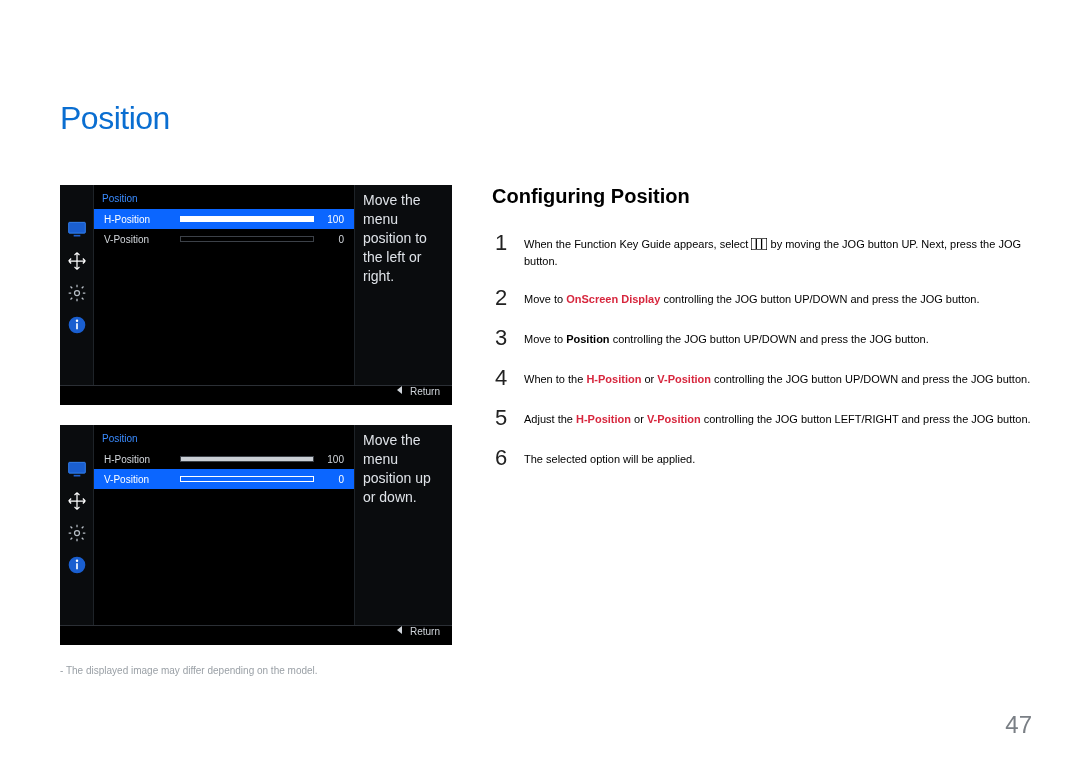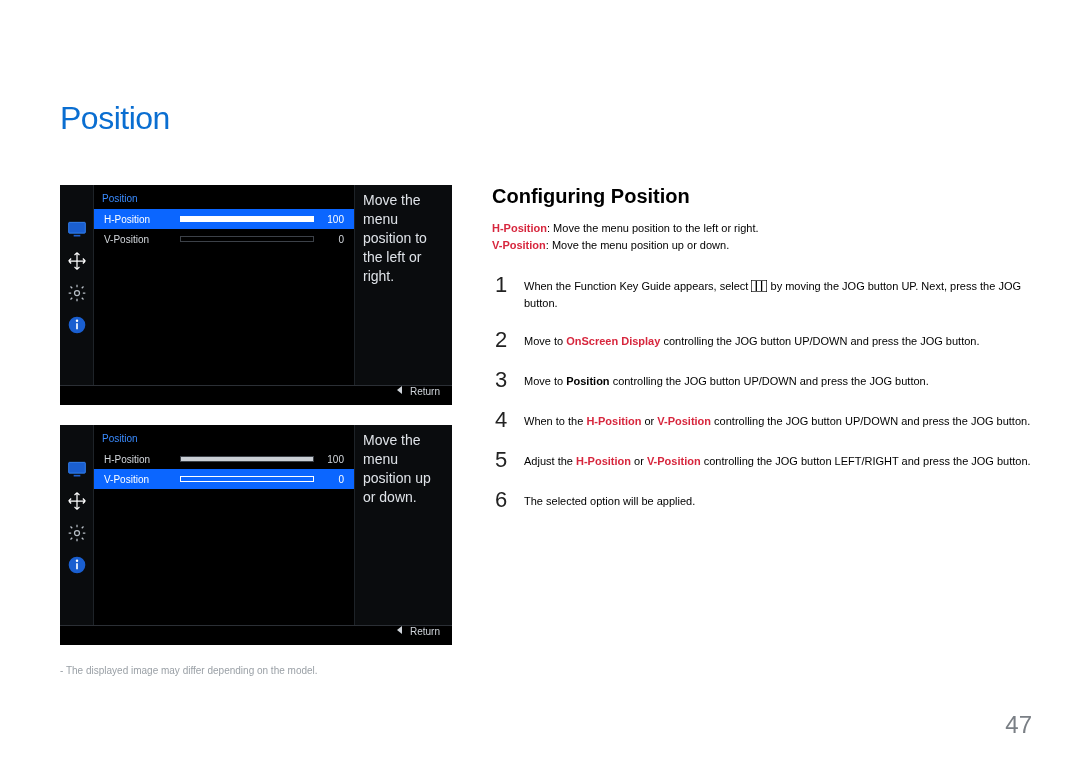--- a/index.html
+++ b/index.html
@@ -37,21 +37,21 @@
   .row.selected { background:#0b66ff; color:#fff; }
   .row.selected .label, .row.selected .val { color:#fff; }
   .row.selected .bar-outer { border-color:#fff; }
   .row.selected .bar-fill { background:#fff; }
 
   .osd-hint { width:98px; background:#0a0c0e; color:#dfe3e8; font-size:14px; padding:6px 8px; line-height:1.35; border-left:1px solid #1e2328; }
 
   .footnote { font-size:10px; color:#9aa0a6; margin-top:10px; }
 
   
-  .section-title { font-size:20px; font-weight:700; margin-bottom:12px; }
+  .section-title { font-size:20px; font-weight:700; margin-bottom:24px; }
   .defs { font-size:11px; line-height:1.55; margin-bottom:20px; }
   .defs .term { color:#d7263d; font-weight:700; }
 
   .step { display:flex; gap:14px; align-items:flex-start; margin-bottom:18px; }
   .step-num { font-size:22px; font-weight:300; color:#222; width:18px; text-align:center; flex-shrink:0; line-height:1; }
   .step-text { font-size:11px; line-height:1.5; padding-top:4px; }
   .step-text .bold { font-weight:700; }
   .step-text .red { color:#d7263d; font-weight:700; }
   .menu-icon { display:inline-block; vertical-align:-2px; }
 
@@ -159,28 +159,20 @@
         <span>Return</span>
       </div>
     </div>
 
     <div class="footnote">-  The displayed image may differ depending on the model.</div>
   </div>
 
   <div class="right-col">
     <div class="section-title">Configuring Position</div>
 
-    <div class="defs">
-      <div>
-        <span class="term">H-Position</span><span>: Move the menu position to the left or right.</span>
-      </div>
-      <div>
-        <span class="term">V-Position</span><span>: Move the menu position up or down.</span>
-      </div>
-    </div>
 
     <div class="step">
       <div class="step-num">1</div>
       <div class="step-text">
         <span>When the Function Key Guide appears, select </span>
         <svg class="menu-icon" width="16" height="12" viewBox="0 0 16 12">
             <rect x="0" y="0" width="16" height="12" fill="none" stroke="#000" stroke-width="1.3"></rect>
             <line x1="5.3" y1="1" x2="5.3" y2="11" stroke="#000" stroke-width="1.3"></line>
             <line x1="10.6" y1="1" x2="10.6" y2="11" stroke="#000" stroke-width="1.3"></line>
           </svg>

